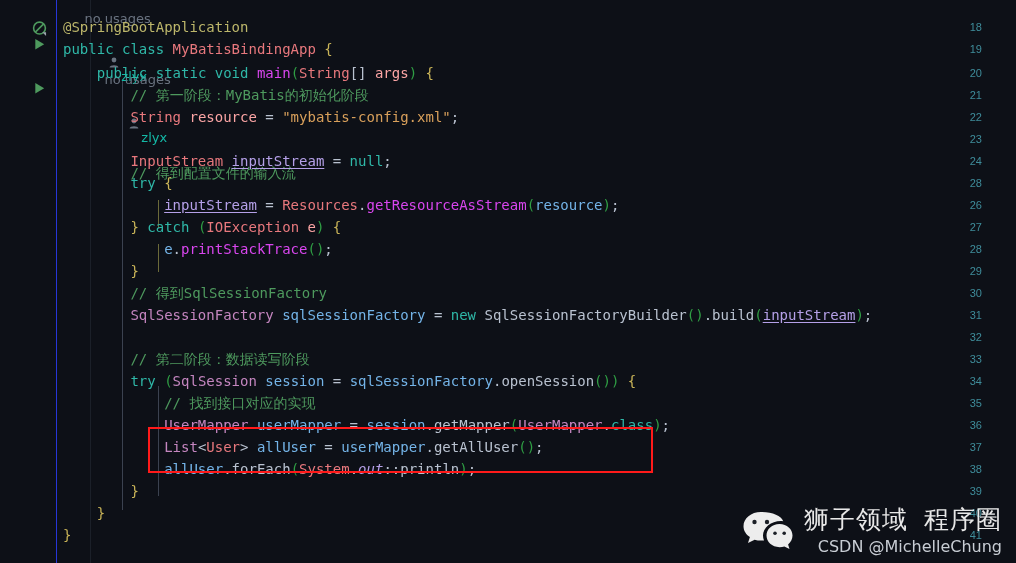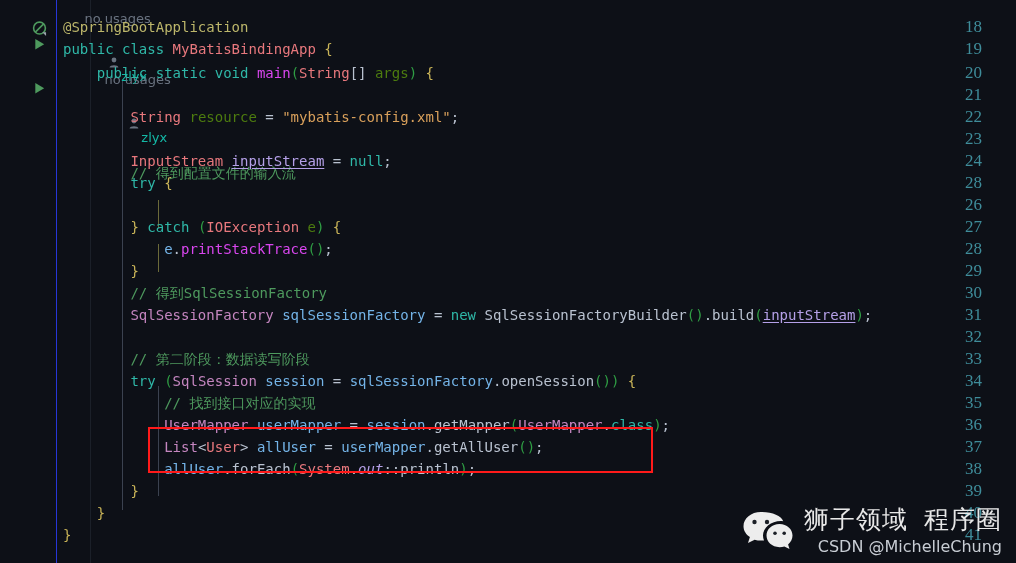--- a/index.html
+++ b/index.html
@@ -35,23 +35,23 @@
     left: 90px; top: 0;
     width: 1px; height: 563px;
     background: #1b2029;
   }
   .ln {
     position: absolute;
     right: 34px;
     width: 30px;
     text-align: right;
     color: #3f8d9b;
-    font-size: 17px;
+    font-size: 11px;
     line-height: 14px;
-    font-family: Liberation Serif, serif;
+    font-family: Liberation Sans, sans-serif;
   }
 
   
   .g-icon {
     position: absolute;
     left: 32px;
     width: 15px;
     height: 15px;
   }
   .icon-run svg, .icon-bean svg { display: block; }
@@ -71,21 +71,21 @@
     font-family: "DejaVu Sans Mono", "Liberation Mono", monospace;
     letter-spacing: 0px;
   }
 
   
   .kw      { color: #2fb8a8; }          
   .cls     { color: #e8787d; }          
   .iface   { color: #c586c0; }          
   .anno    { color: #bdb76b; }          
   .lvar    { color: #74b4e8; }          
-  .field   { color: #4d7c0f; }          
+  .field   { color: #fca5a5; }          
   .fieldu  { color: #b5a0e8; text-decoration: underline; text-underline-offset: 2px; }
   .str     { color: #d9a05b; }          
   .cmt     { color: #4e9a5e; }          
   .mth     { color: #d946ef; }          
   .punc    { color: #b9c2d0; }          
   .paren   { color: #2f9e44; }          
   .brace   { color: #c9b458; }          
   .angle   { color: #b9c2d0; }
   .stat    { color: #b5a0e8; font-style: italic; }  
 
@@ -229,24 +229,26 @@
           <circle cx="5" cy="3" r="2.4" fill="#6a7380"></circle>
           <path d="M0.6 10.4 C0.6 7.4 9.4 7.4 9.4 10.4 Z" fill="#6a7380"></path>
         </svg>
     </span><span class="who">zlyx</span>
   </div>
 
   <div id="code">
       <div class="cl" style="top: 20px;"><span class="anno">@SpringBootApplication</span></div>
       <div class="cl" style="top: 42px;"><span class="kw">public</span><span class="punc"> </span><span class="kw">class</span><span class="punc"> </span><span class="cls">MyBatisBindingApp</span><span class="punc"> </span><span class="brace">{</span></div>
       <div class="cl" style="top: 66px;"><span class="punc">    </span><span class="kw">public</span><span class="punc"> </span><span class="kw">static</span><span class="punc"> </span><span class="kw">void</span><span class="punc"> </span><span class="mth">main</span><span class="paren">(</span><span class="cls">String</span><span class="punc">[] </span><span class="field">args</span><span class="paren">)</span><span class="punc"> </span><span class="brace">{</span></div>
+      <div class="cl" style="top: 88px;"><span class="punc">        </span><span class="cmt">// 第一阶段：MyBatis的初始化阶段</span></div>
       <div class="cl" style="top: 110px;"><span class="punc">        </span><span class="cls">String</span><span class="punc"> </span><span class="field">resource</span><span class="punc"> = </span><span class="str">"mybatis-config.xml"</span><span class="punc">;</span></div>
       <div class="cl" style="top: 132px; margin-top: 34px;"><span class="punc">        </span><span class="cmt">// 得到配置文件的输入流</span></div>
       <div class="cl" style="top: 154px;"><span class="punc">        </span><span class="cls">InputStream</span><span class="punc"> </span><span class="fieldu">inputStream</span><span class="punc"> = </span><span class="kw">null</span><span class="punc">;</span></div>
       <div class="cl" style="top: 176px;"><span class="punc">        </span><span class="kw">try</span><span class="punc"> </span><span class="brace">{</span></div>
+      <div class="cl" style="top: 198px;"><span class="punc">            </span><span class="fieldu">inputStream</span><span class="punc"> = </span><span class="cls">Resources</span><span class="punc">.</span><span class="mth">getResourceAsStream</span><span class="paren">(</span><span class="lvar">resource</span><span class="paren">)</span><span class="punc">;</span></div>
       <div class="cl" style="top: 220px;"><span class="punc">        </span><span class="brace">}</span><span class="punc"> </span><span class="kw">catch</span><span class="punc"> </span><span class="paren">(</span><span class="cls">IOException</span><span class="punc"> </span><span class="field">e</span><span class="paren">)</span><span class="punc"> </span><span class="brace">{</span></div>
       <div class="cl" style="top: 242px;"><span class="punc">            </span><span class="lvar">e</span><span class="punc">.</span><span class="mth">printStackTrace</span><span class="paren">(</span><span class="paren">)</span><span class="punc">;</span></div>
       <div class="cl" style="top: 264px;"><span class="punc">        </span><span class="brace">}</span></div>
       <div class="cl" style="top: 286px;"><span class="punc">        </span><span class="cmt">// 得到SqlSessionFactory</span></div>
       <div class="cl" style="top: 308px;"><span class="punc">        </span><span class="iface">SqlSessionFactory</span><span class="punc"> </span><span class="lvar">sqlSessionFactory</span><span class="punc"> = </span><span class="kw">new</span><span class="punc"> </span><span class="punc">SqlSessionFactoryBuilder</span><span class="paren">(</span><span class="paren">)</span><span class="punc">.</span><span class="punc">build</span><span class="paren">(</span><span class="fieldu">inputStream</span><span class="paren">)</span><span class="punc">;</span></div>
       <div class="cl" style="top: 330px;"></div>
       <div class="cl" style="top: 352px;"><span class="punc">        </span><span class="cmt">// 第二阶段：数据读写阶段</span></div>
       <div class="cl" style="top: 374px;"><span class="punc">        </span><span class="kw">try</span><span class="punc"> </span><span class="paren">(</span><span class="iface">SqlSession</span><span class="punc"> </span><span class="lvar">session</span><span class="punc"> = </span><span class="lvar">sqlSessionFactory</span><span class="punc">.</span><span class="punc">openSession</span><span class="paren">(</span><span class="paren">)</span><span class="paren">)</span><span class="punc"> </span><span class="brace">{</span></div>
       <div class="cl" style="top: 396px;"><span class="punc">            </span><span class="cmt">// 找到接口对应的实现</span></div>
       <div class="cl" style="top: 418px;"><span class="punc">            </span><span class="iface">UserMapper</span><span class="punc"> </span><span class="lvar">userMapper</span><span class="punc"> = </span><span class="lvar">session</span><span class="punc">.</span><span class="punc">getMapper</span><span class="paren">(</span><span class="iface">UserMapper</span><span class="punc">.</span><span class="kw">class</span><span class="paren">)</span><span class="punc">;</span></div>

